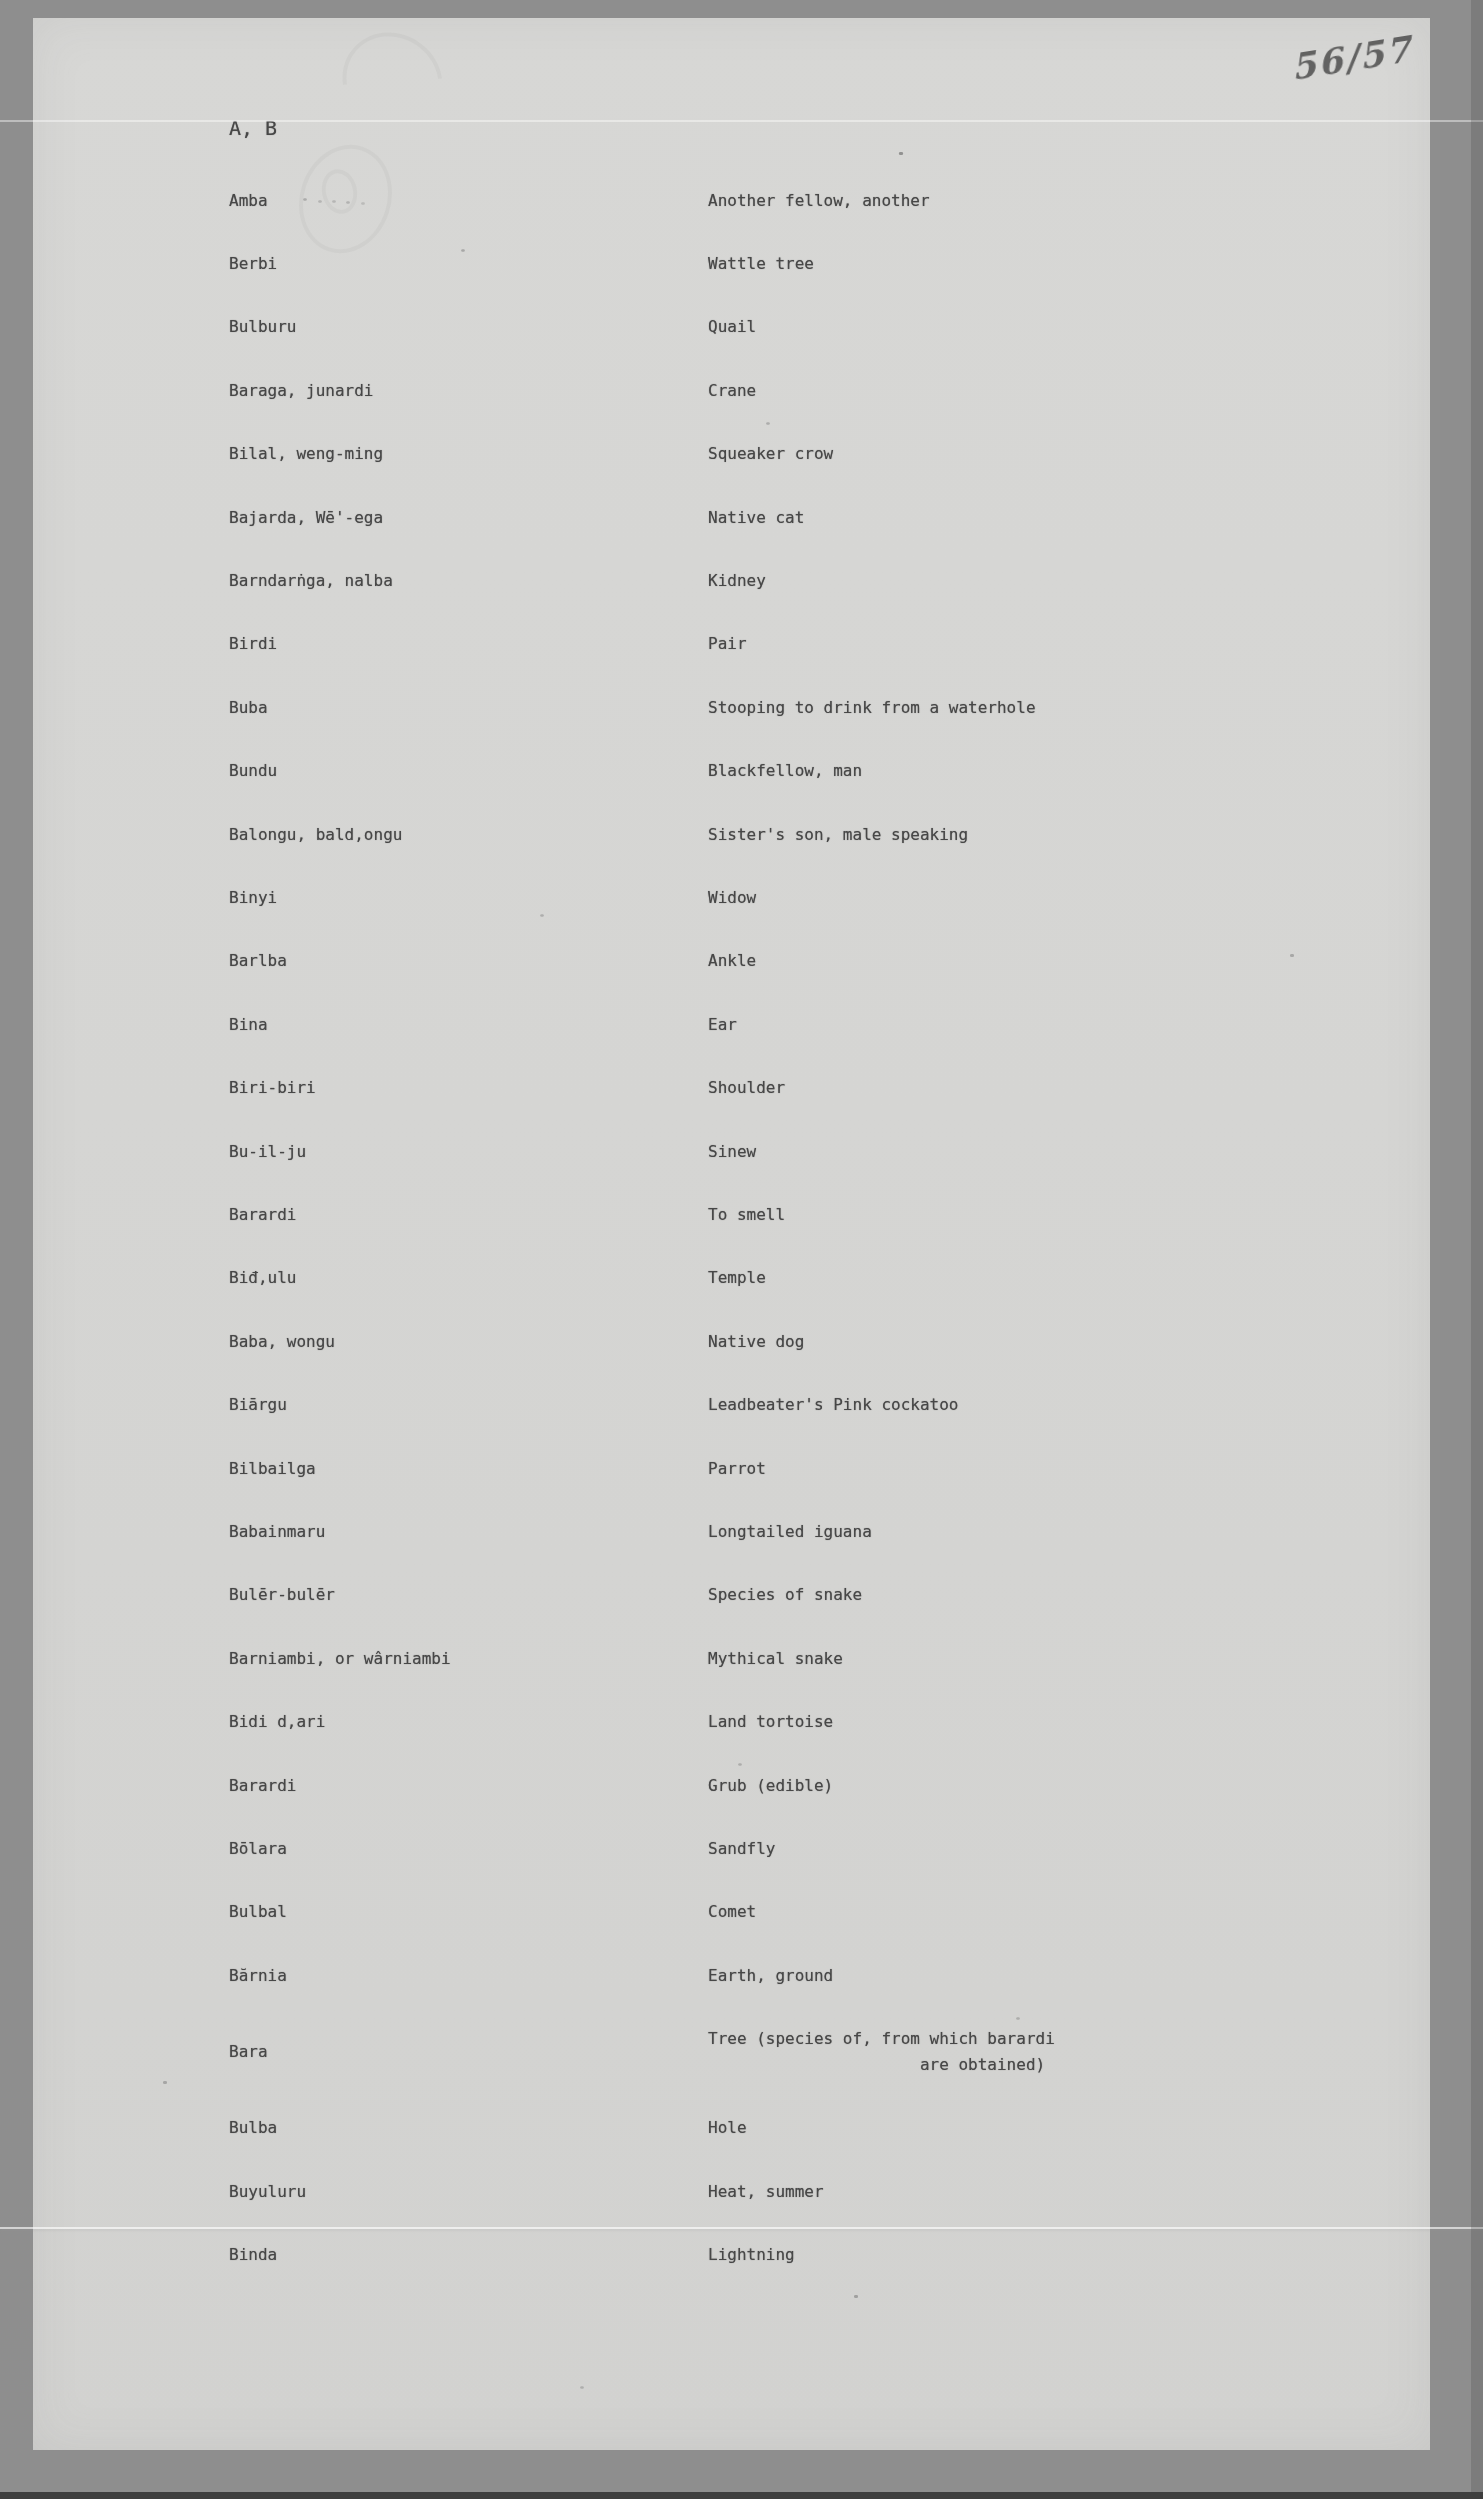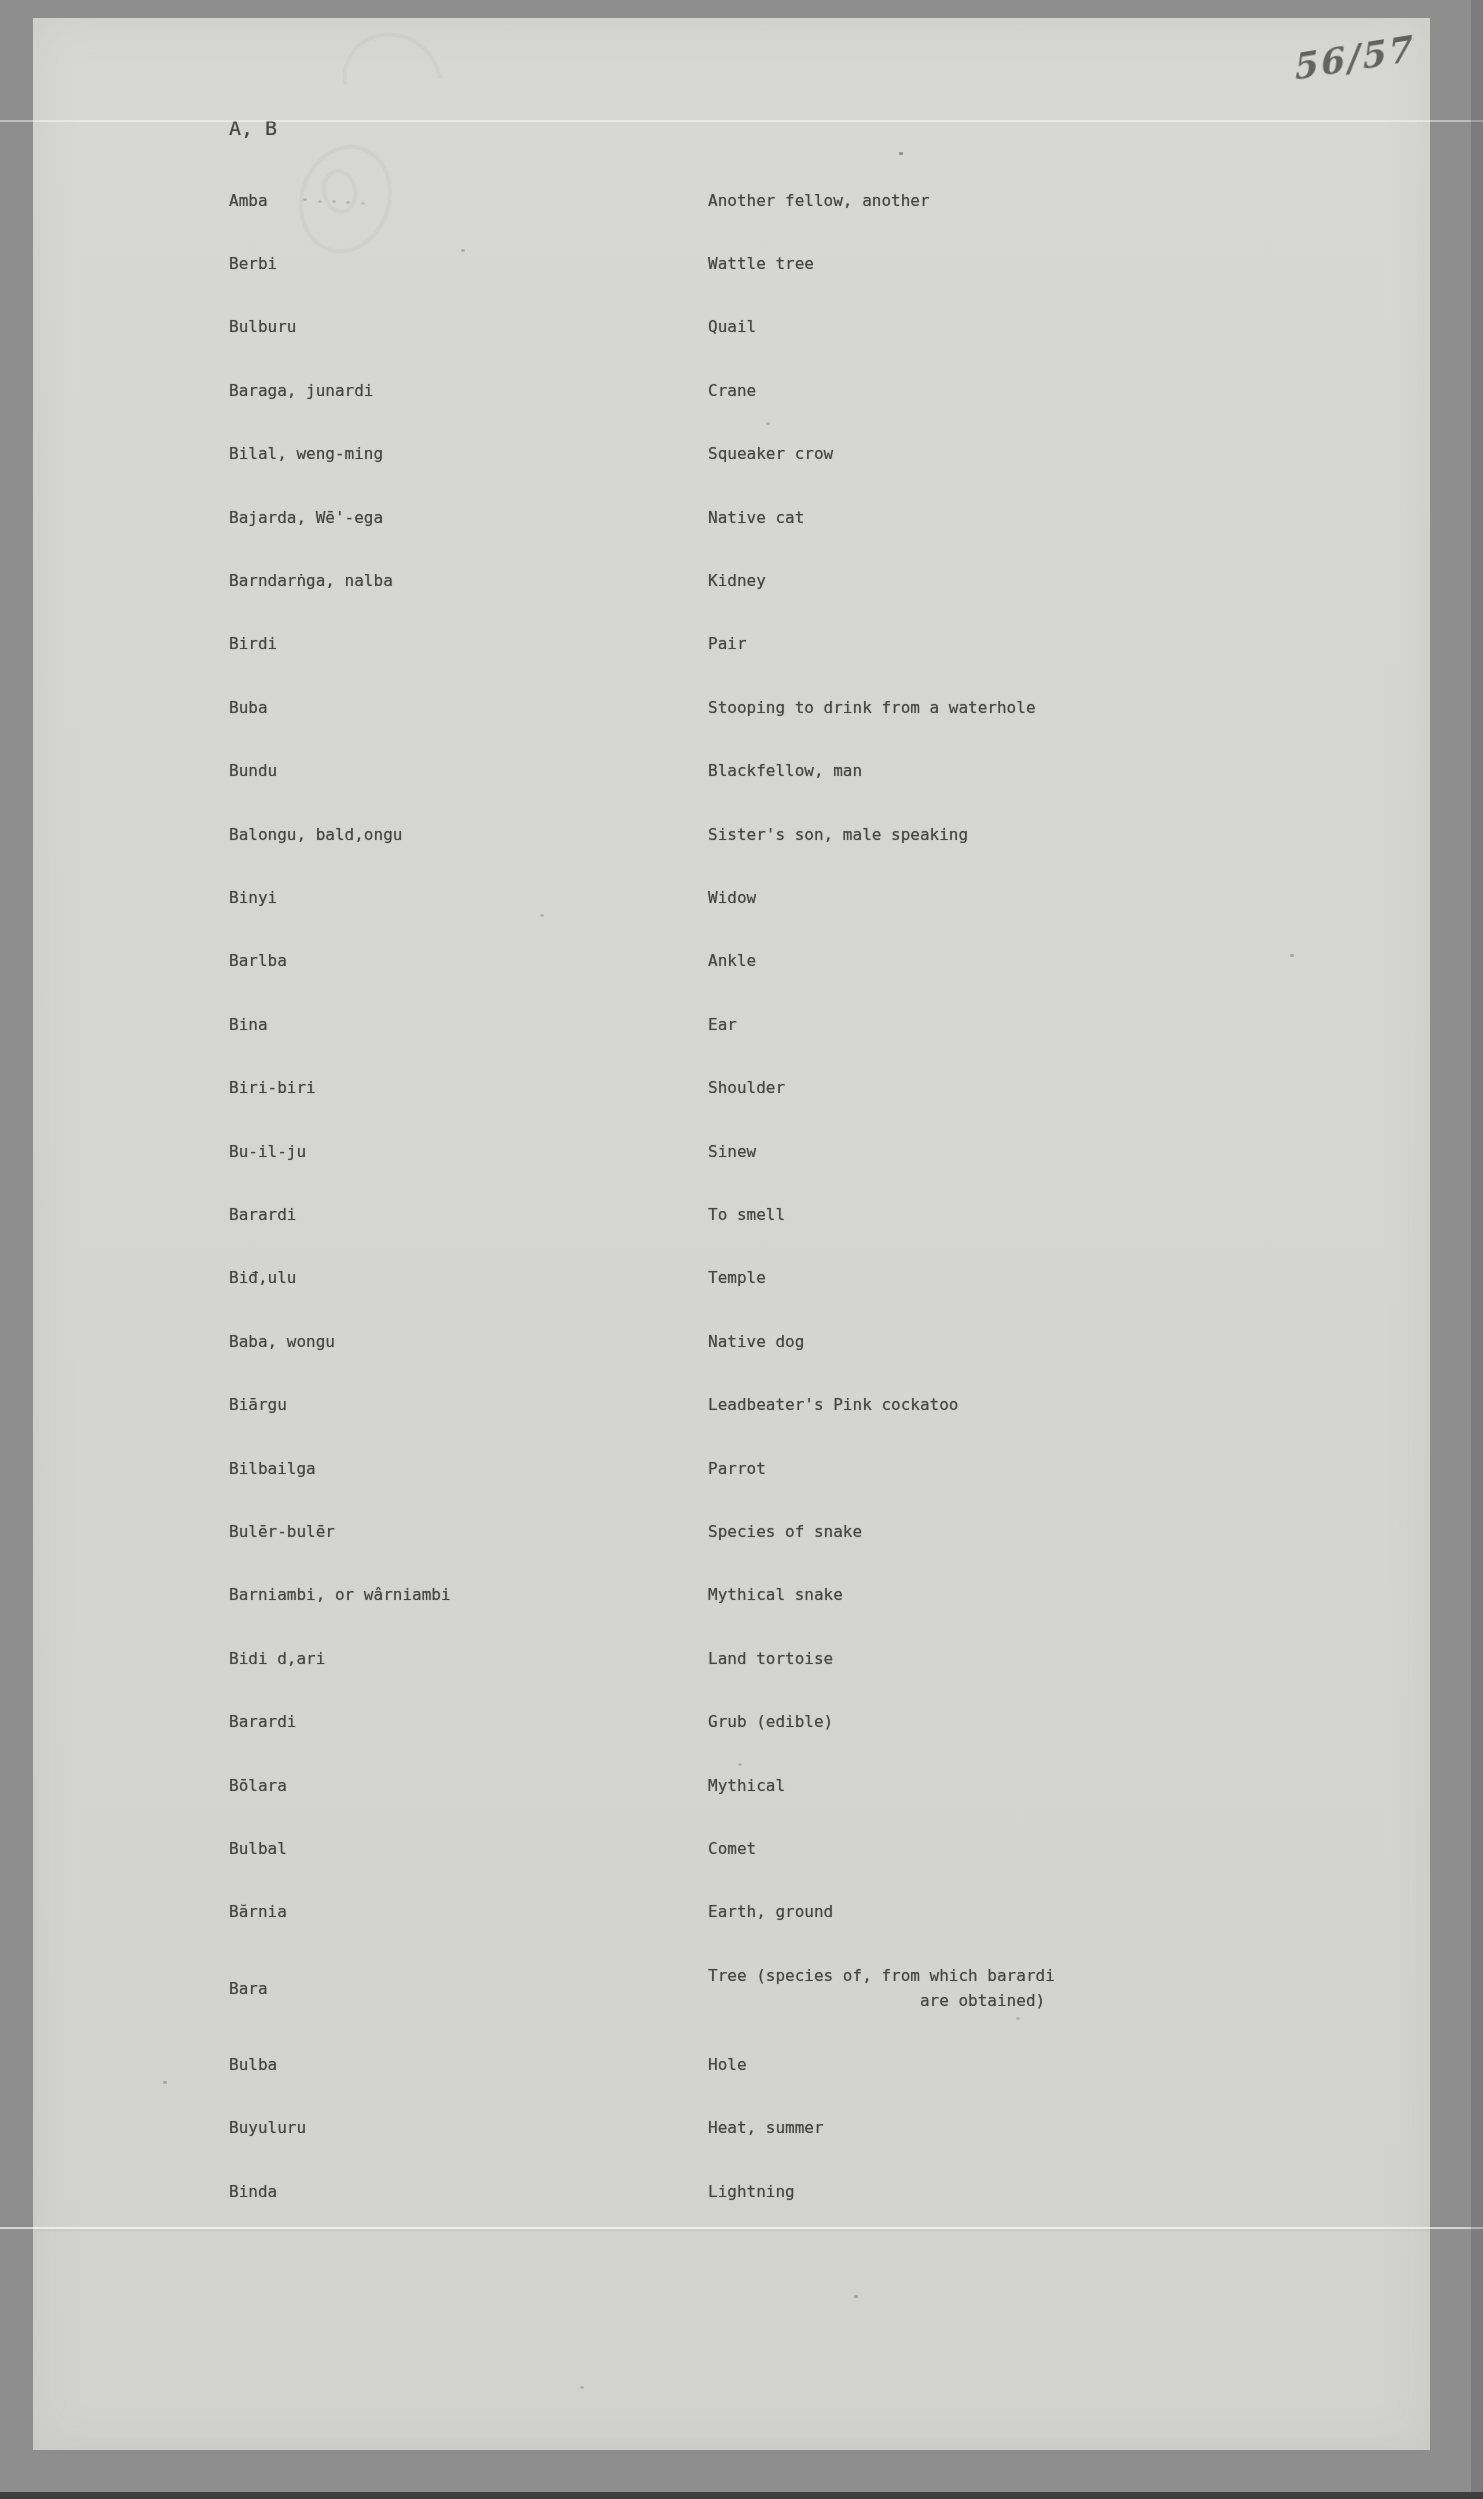--- a/index.html
+++ b/index.html
@@ -181,38 +181,42 @@
         </div>
         <div class="row">
           <div class="word">Biārgu</div>
           <div class="meaning">Leadbeater's Pink cockatoo</div>
         </div>
         <div class="row">
           <div class="word">Bilbailga</div>
           <div class="meaning">Parrot</div>
         </div>
         <div class="row">
+          <div class="word">Babainmaru</div>
+          <div class="meaning">Longtailed iguana</div>
+        </div>
+        <div class="row">
           <div class="word">Bulēr-bulēr</div>
           <div class="meaning">Species of snake</div>
         </div>
         <div class="row">
           <div class="word">Barniambi, or wârniambi</div>
           <div class="meaning">Mythical snake</div>
         </div>
         <div class="row">
           <div class="word">Bidi d,ari</div>
           <div class="meaning">Land tortoise</div>
         </div>
         <div class="row">
           <div class="word">Barardi</div>
           <div class="meaning">Grub (edible)</div>
         </div>
         <div class="row">
           <div class="word">Bōlara</div>
-          <div class="meaning">Mythical</div>
+          <div class="meaning">Sandfly</div>
         </div>
         <div class="row">
           <div class="word">Bulbal</div>
           <div class="meaning">Comet</div>
         </div>
         <div class="row">
           <div class="word">Bărnia</div>
           <div class="meaning">Earth, ground</div>
         </div>
         <div class="row">

